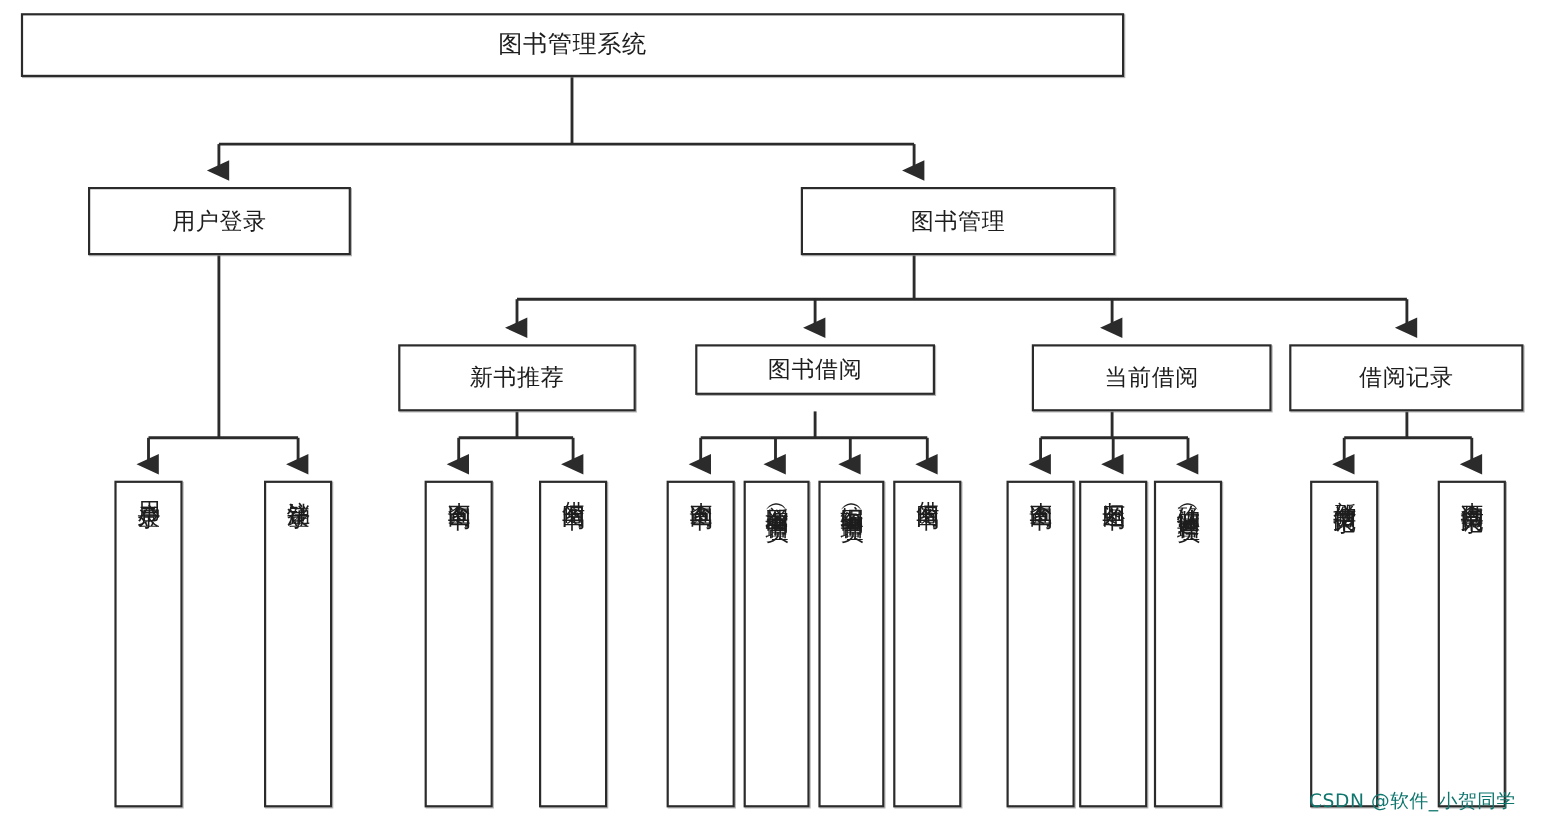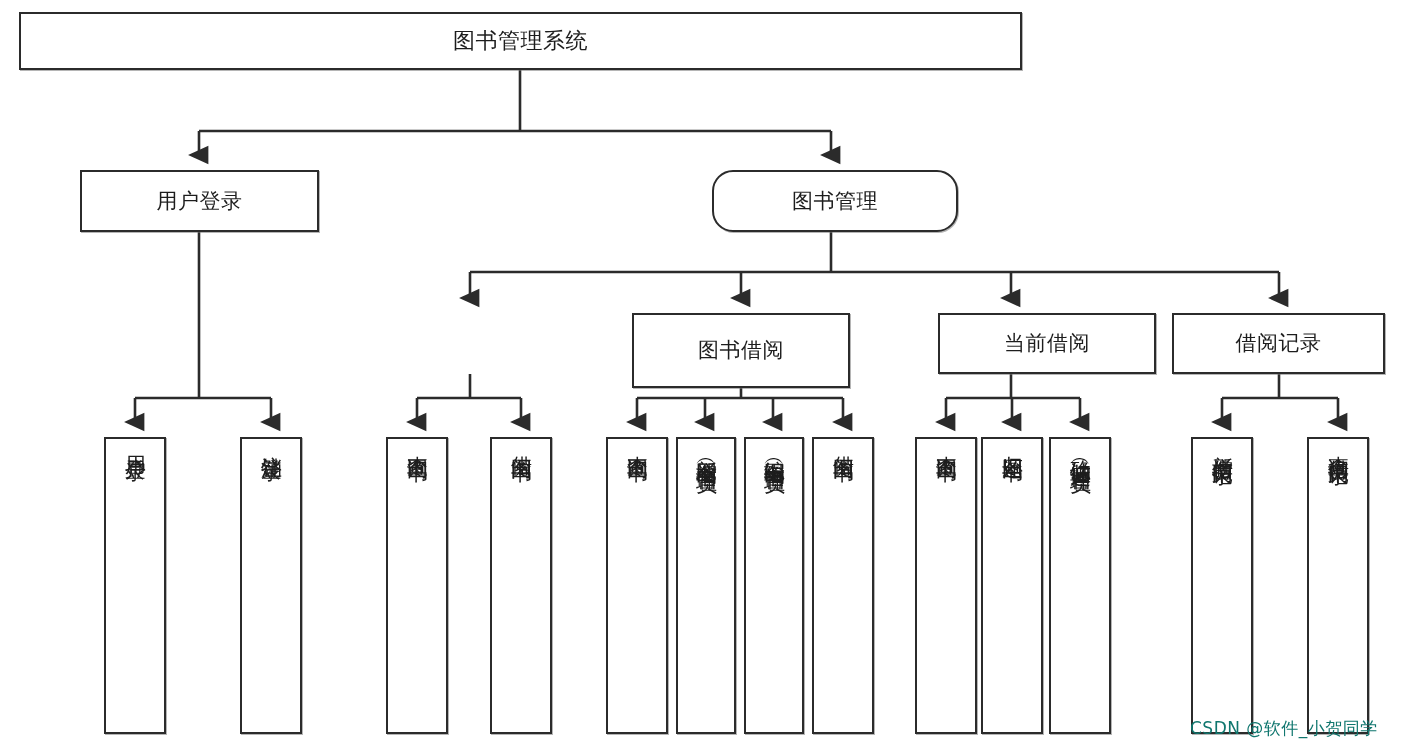--- a/index.html
+++ b/index.html
@@ -134,25 +134,28 @@
     </g>
   </svg>
 
   <div class="node root horizontal" style="left:19px; top:12px; width:1003px; height:58px;">
     <span class="node-label">图书管理系统</span>
   </div>
 
   <div class="node horizontal" style="left:80px; top:170px; width:239px; height:62px;">
     <span class="node-label">用户登录</span>
   </div>
-  <div class="node horizontal" style="left:712px; top:170px; width:246px; height:62px;border-radius:21px;">
+  <div class="node horizontal" style="left:728px; top:170px; width:286px; height:62px;">
     <span class="node-label">图书管理</span>
   </div>
 
-  <div class="node horizontal" style="left:632px; top:313px; width:218px; height:75px;">
+  <div class="node horizontal" style="left:362px; top:313px; width:216px; height:61px;">
+    <span class="node-label">新书推荐</span>
+  </div>
+  <div class="node horizontal" style="left:632px; top:313px; width:218px; height:46px;">
     <span class="node-label">图书借阅</span>
   </div>
   <div class="node horizontal" style="left:902px; top:313px; width:218px; height:61px;margin-left:36px;">
     <span class="node-label">当前借阅</span>
   </div>
   <div class="node horizontal" style="left:1172px; top:313px; width:213px; height:61px;">
     <span class="node-label">借阅记录</span>
   </div>
 
   <div class="node vertical" style="left:104px; top:437px; width:62px; height:297px;">

